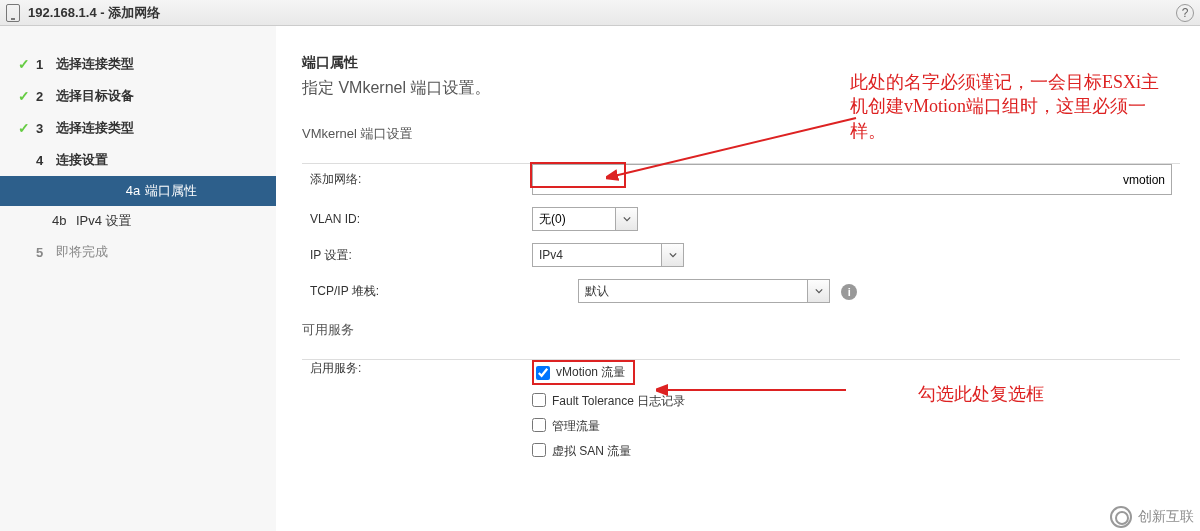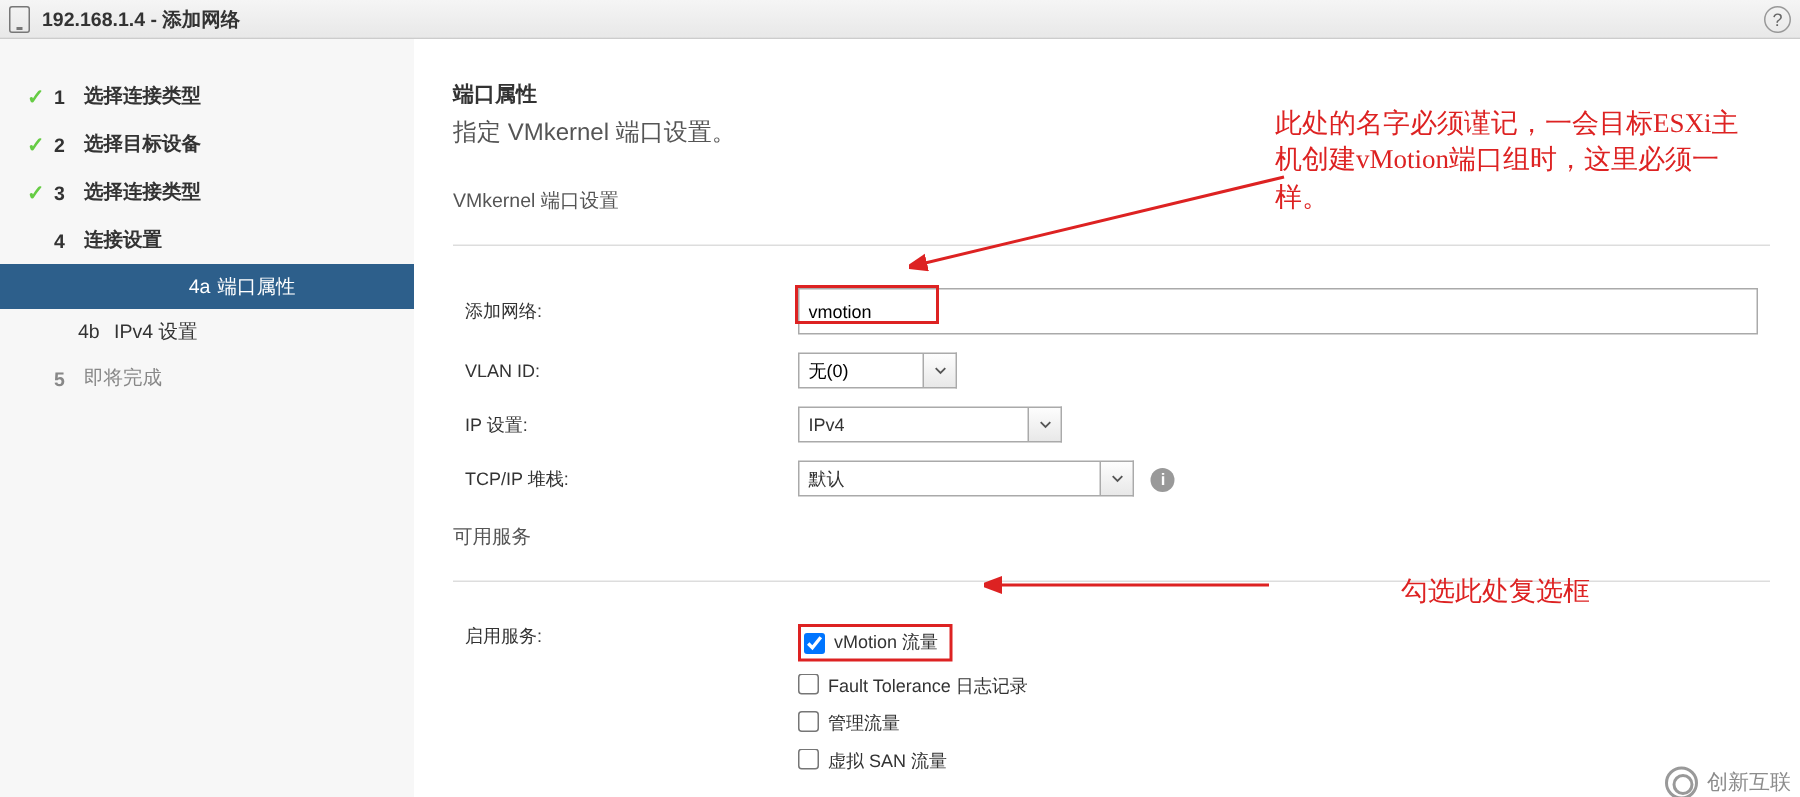--- a/index.html
+++ b/index.html
@@ -17,40 +17,40 @@
   .step .lbl { margin-left: 4px; }
   .step.done .lbl, .step.done .num { color: #333; font-weight:bold; }
   .step.current .lbl, .step.current .num { font-weight:bold; }
   .substep { padding: 6px 10px 6px 52px; font-size: 13px; }
   .substep.active { background: #2d5f8b; color: #fff; text-align: center; }
   .substep .subnum { display:inline-block; width:24px; }
   .step.pending .num, .step.pending .lbl { color: #888; }
   .content { flex:1; padding: 28px 20px 0 26px; position: relative; }
   h2.section-title { font-size: 14px; font-weight: bold; margin-bottom: 6px; }
   .section-sub { font-size: 16px; color: #555; margin-bottom: 26px; }
-  .group-title { font-size: 13px; color: #555; border-bottom: 1px solid #ddd; padding-bottom: 20px; margin-bottom: 28px; }
+  .group-title { font-size: 13px; color: #555; border-bottom: 1px solid #ddd; padding-bottom: 20px; margin-bottom: 0; }
   .form-row { display:flex; align-items:center; margin-bottom: 12px; }
   .form-row .flabel { width: 230px; color: #333; padding-left: 8px; }
   .form-row .fval { flex:1; }
-  input.text { width: 640px; height: 31px; border:1px solid #aaa; padding: 10px 6px; font-size:12px; }
+  input.text { width: 640px; height: 31px; border:1px solid #aaa; padding: 10px 6px; font-size:12px;text-align:right; }
   .highlight-box-red { border: 2px solid #d22; padding: 1px; display:inline-block; }
   .combo { display:inline-flex; }
   .combo input { height:24px; border:1px solid #aaa; padding:0 6px; font-size:12px; background:#fff; width:84px; }
   .combo .arrow, .dropdown .arrow { width:22px; height:24px; border:1px solid #aaa; border-left:none; background: linear-gradient(#fdfdfd,#e8e8e8); display:flex; align-items:center; justify-content:center; cursor:pointer; }
   .arrow svg { width:8px; height:8px; }
   .dropdown { display:inline-flex; }
-  .dropdown .dval { height:24px; border:1px solid #aaa; padding:0 6px; line-height:22px; font-size:12px; background:#fff; width:154px; }
-  .dropdown.wide .dval { width: 202px; }
+  .dropdown .dval { height:24px; border:1px solid #aaa; padding:0 6px; line-height:22px; font-size:12px; background:#fff; width:130px; }
+  .dropdown.wide .dval { width: 230px; margin-left: 46px; }
   .info-icon { display:inline-block; width:16px; height:16px; border-radius:50%; background:#999; color:#fff; text-align:center; line-height:16px; font-size:11px; font-weight:bold; margin-left:8px; vertical-align:middle; }
   .services .chk-row { display:flex; align-items:flex-start; margin-bottom:8px; }
   .services .chk-row input[type=checkbox]{ width:14px; height:14px; margin-right:6px; }
   .red-outline { border:2px solid #d22; padding:2px 8px 2px 2px; display:inline-flex; align-items:center; }
   .annotation { position:absolute; color:#d22; font-size:18px; font-family: "SimSun","Microsoft YaHei"; font-weight: normal; line-height:1.35; pointer-events:none; }
   .anno1 { top: 44px; right: 30px; width: 320px; text-align:left; }
-  .anno2 { top: 356px; right: 140px; }
+  .anno2 { top: 356px; right: 156px; }
   svg.arrow-svg { position:absolute; pointer-events:none; }
   .watermark { position:absolute; right:6px; bottom:3px; display:flex; align-items:center; gap:6px; opacity:0.75; color:#666; font-size:14px; }
   .watermark .logo { width:22px; height:22px; border:2px solid #777; border-radius:50%; position:relative; }
   .watermark .logo::before { content:''; position:absolute; width:10px; height:10px; border:2px solid #777; border-radius:50%; top:3px; left:3px; }
 </style>
 </head>
 <body>
 
 <div class="titlebar">
   <div class="device-icon"></div>

